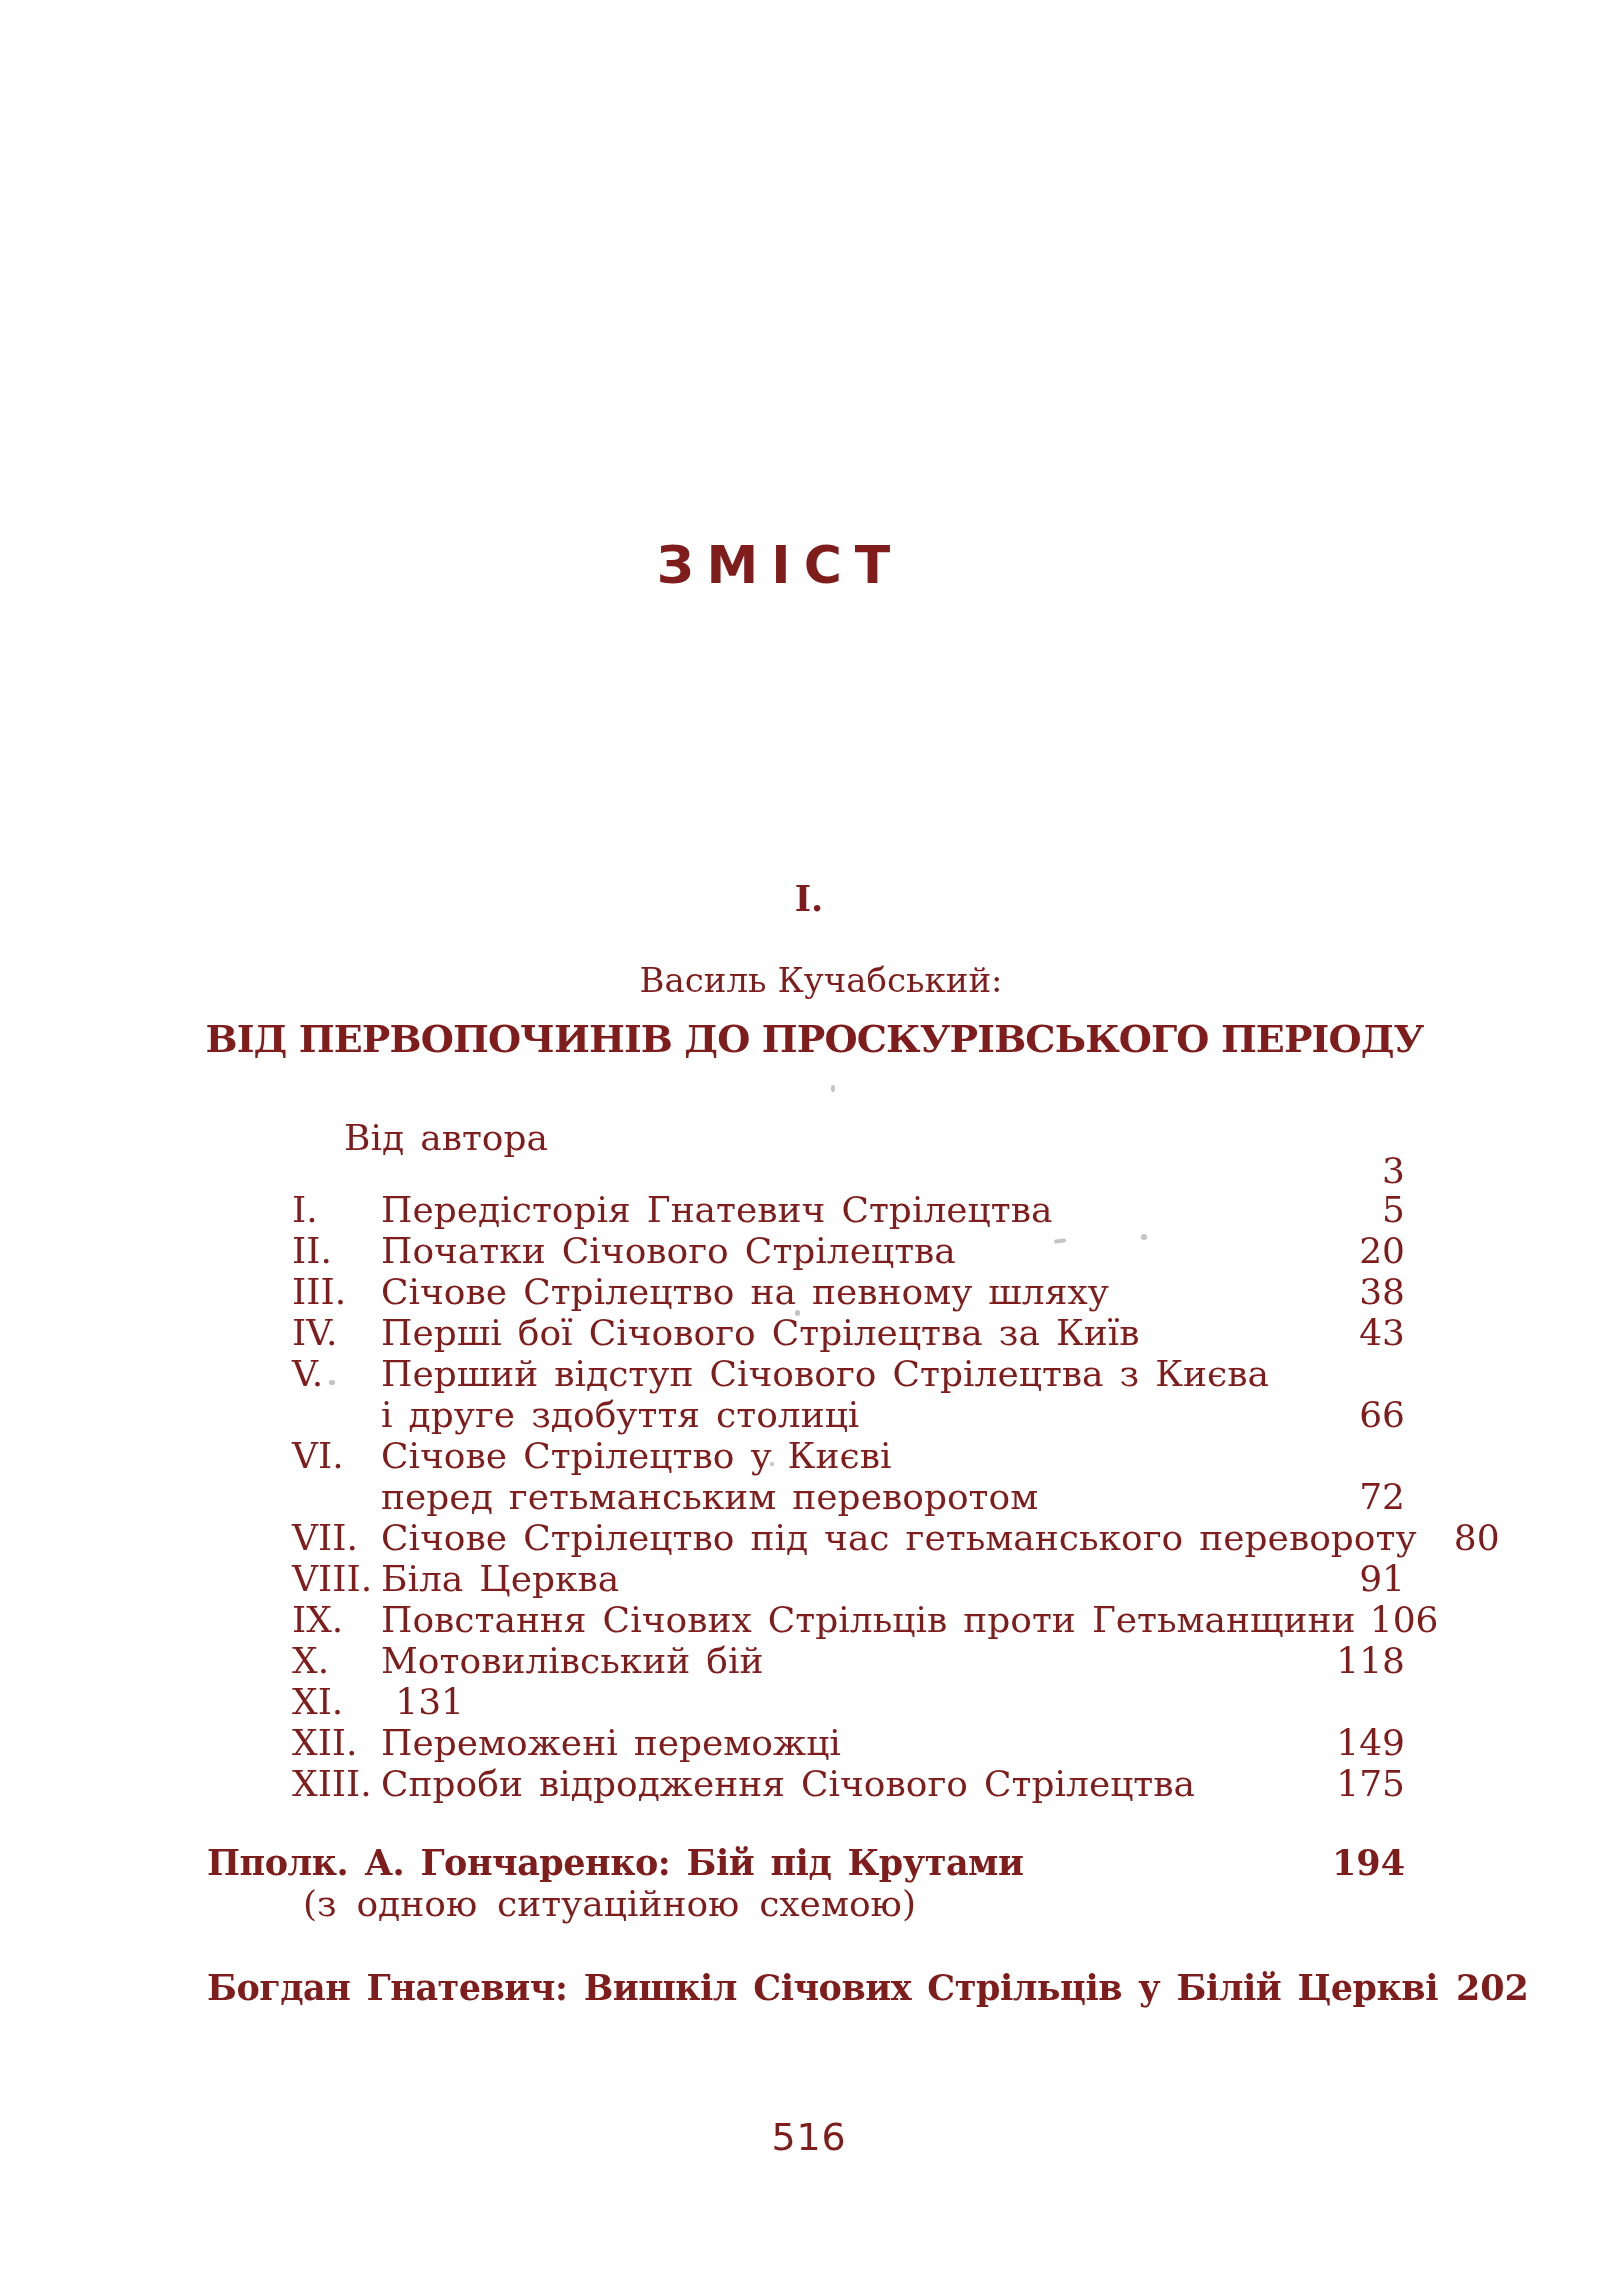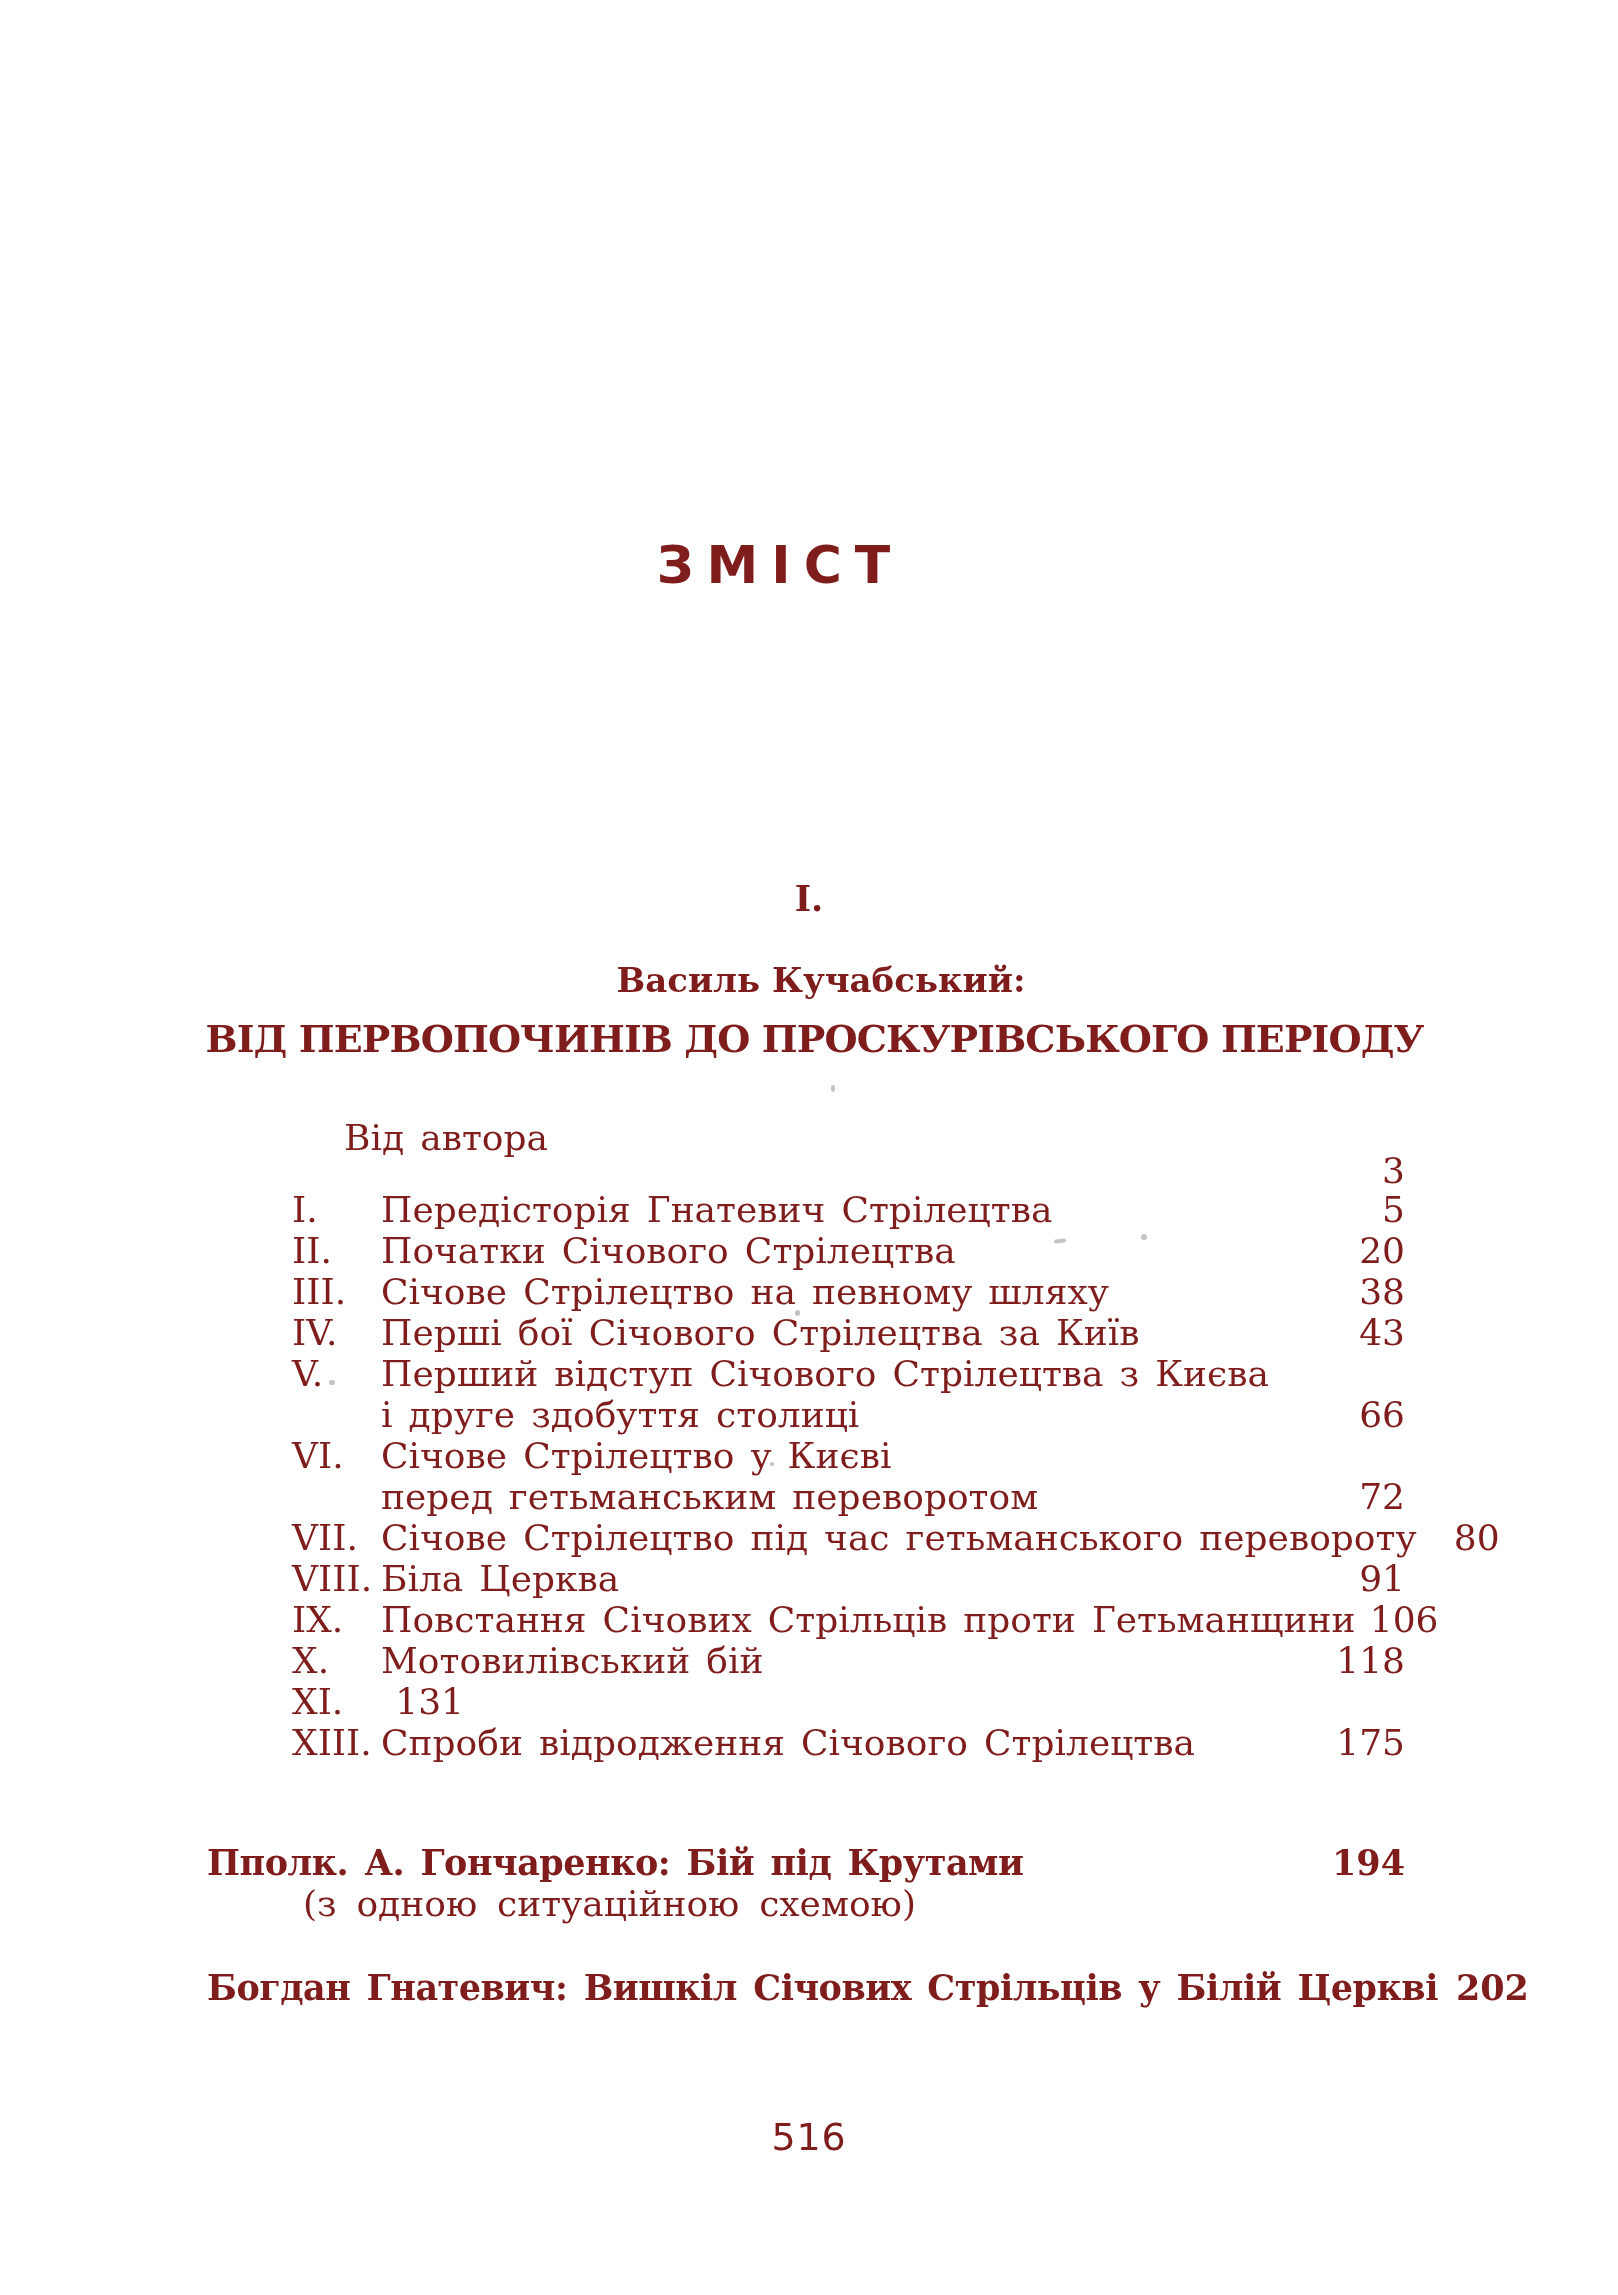--- a/index.html
+++ b/index.html
@@ -21,21 +21,21 @@
   }
   .zmist .spaced{display:inline-block;letter-spacing:13px;transform:translateX(-29px);}
   
   .sec-num{
     position:absolute;top:879px;left:0;right:0;
     text-align:center;font-size:35px;line-height:40px;font-weight:bold;
   }
   
   .author-h{
     position:absolute;top:960px;left:0;right:0;
-    text-align:center;font-weight:bold;font-size:34px;line-height:40px;margin-left:24px;
+    text-align:center;font-weight:normal;font-size:34px;line-height:40px;margin-left:24px;
   }
   
   .part-title{
     position:absolute;top:1017px;left:11px;right:0;
     text-align:center;font-weight:bold;font-size:38px;line-height:44px;
     letter-spacing:-0.9px;white-space:nowrap;
   }
   
   .toc{
     position:absolute;left:292px;top:1122px;width:1113px;
@@ -155,20 +155,25 @@
       <div class="row chapter">
         <span class="num">X.</span>
         <span class="txt">Мотовилівський бій</span>
         <span class="pg">118</span>
       </div>
       <div class="row chapter">
         <span class="num">XI.</span>
         <span class="pg">131</span>
       </div>
       <div class="row chapter">
+        <span class="num">XII.</span>
+        <span class="txt">Переможені переможці</span>
+        <span class="pg">149</span>
+      </div>
+      <div class="row chapter">
         <span class="num">XIII.</span>
         <span class="txt">Спроби відродження Січового Стрілецтва</span>
         <span class="pg">175</span>
       </div>
     </div>
 
   <div class="extras" id="extras">
       <div class="xrow bold">
         <span class="txt">Пполк. А. Гончаренко: Бій під Крутами</span>
         <span class="pg">194</span>

